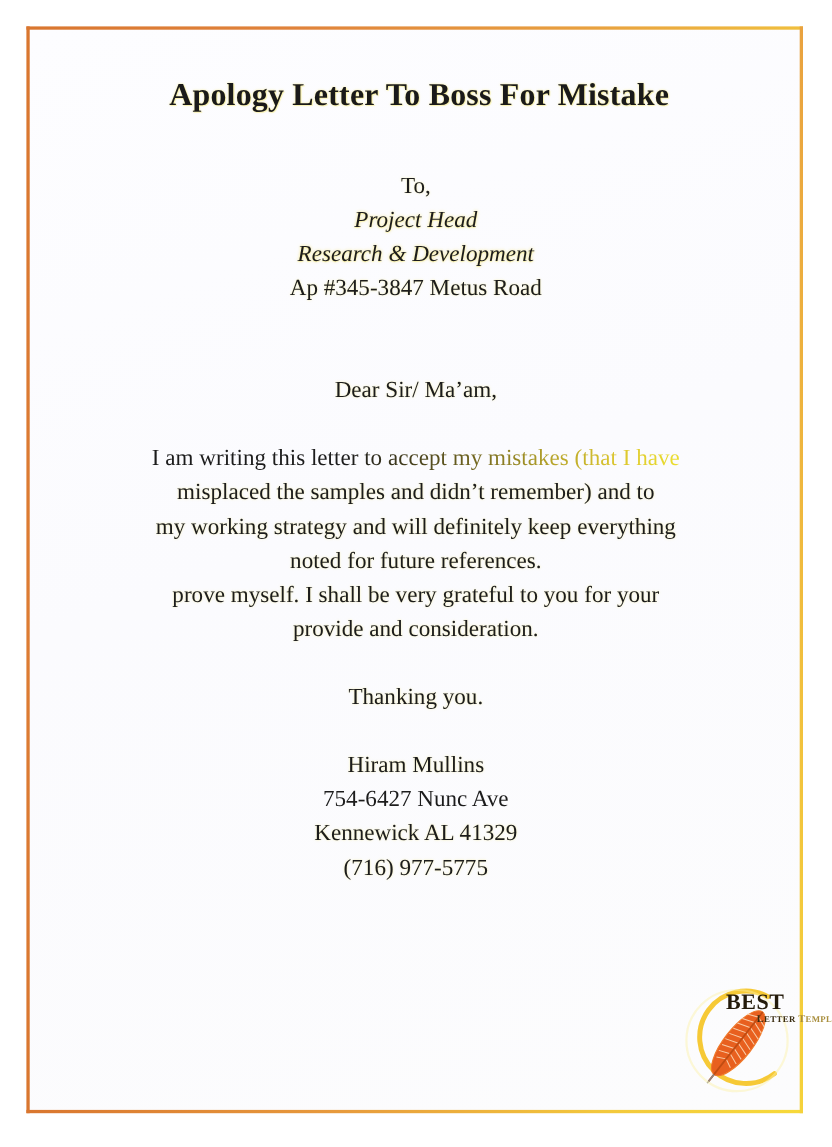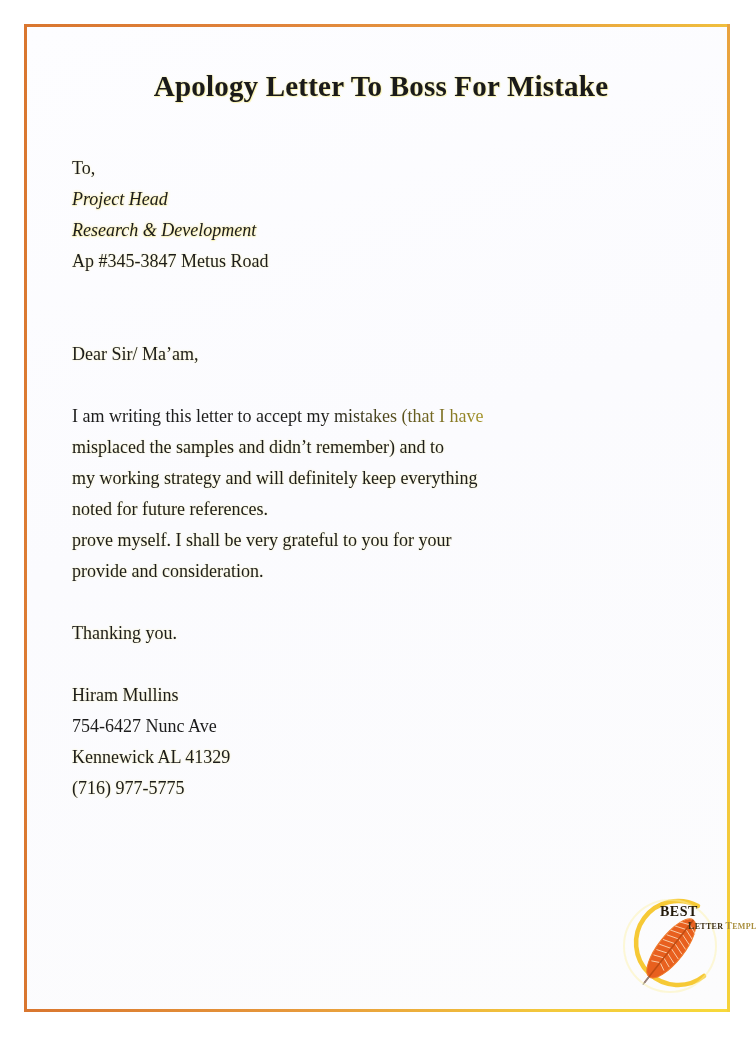--- a/index.html
+++ b/index.html
@@ -72,23 +72,24 @@
     color: #1a1a1a;
     letter-spacing: 0.2px;
     margin: 0;
     padding: 0 0 0 6px;
     text-shadow: 0 0 2px rgba(245, 232, 120, 0.85),
                  1px 1px 0 rgba(250, 243, 160, 0.55);
   }
 
   .letter-body {
     margin-top: 50px;
-    font-size: 18px;
+    font-size: 21px;
     line-height: 31px;
     color: #1c1c1c;
+    text-align: center;
   }
 
   .block { margin: 0; }
   .line  { white-space: pre; }
 
   
   .glow-soft  { text-shadow: 0 0 2px rgba(246, 238, 150, 0.8); }
   .glow-warm  { text-shadow: 0 0 3px rgba(245, 228, 110, 0.95), 0 1px 0 rgba(250, 245, 170, 0.6); font-style: italic; }
 
   
@@ -125,21 +126,21 @@
   .logo-best {
     position: absolute;
     left: 48px; top: 16px;
     font-family: "Liberation Serif", "DejaVu Serif", serif;
     font-weight: bold;
     font-size: 15px;
     color: #231a0a;
     letter-spacing: 0.5px;
     line-height: 15px;
   }
-  .logo-best .cap { font-size: 14px; }
+  .logo-best .cap { font-size: 20px; }
   .logo-sub {
     position: absolute;
     left: 48px; top: 34px;
     font-family: "Liberation Serif", "DejaVu Serif", serif;
     font-weight: bold;
     font-size: 8px;
     color: #3a2c10;
     letter-spacing: 0.3px;
     line-height: 9px;
     white-space: nowrap;

